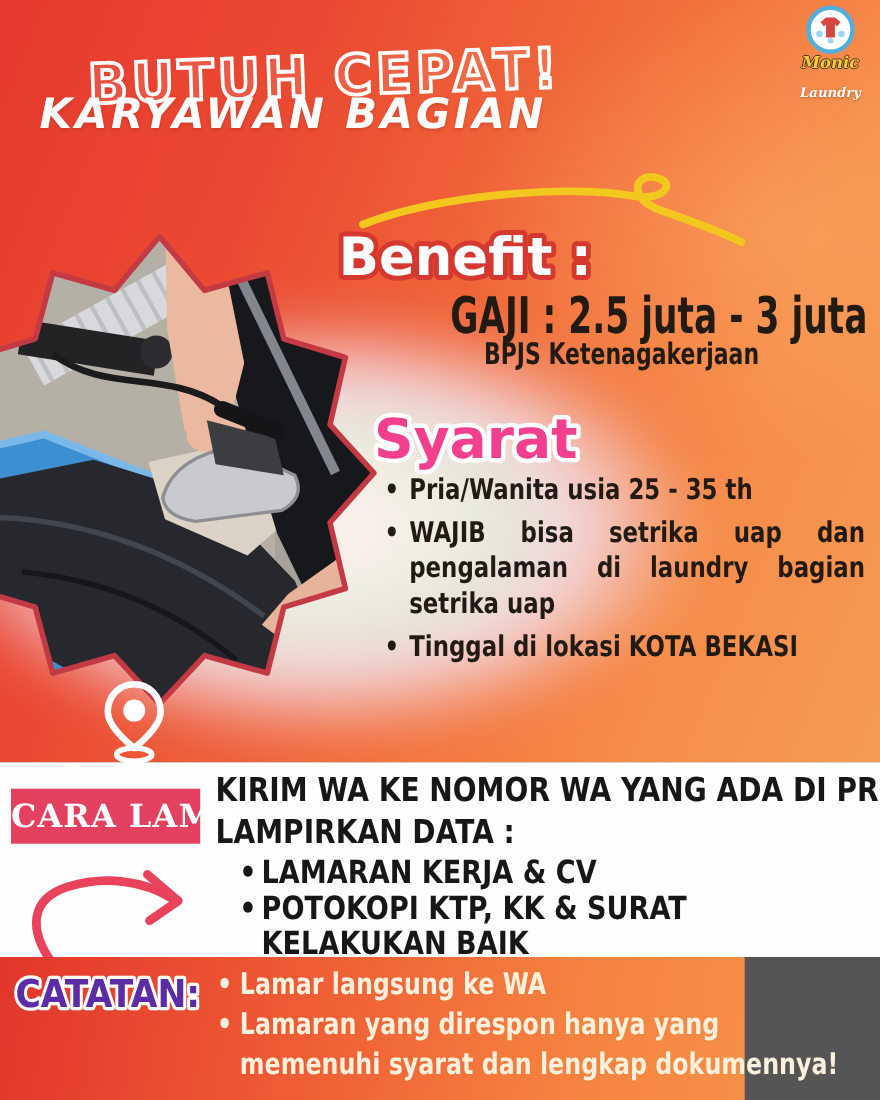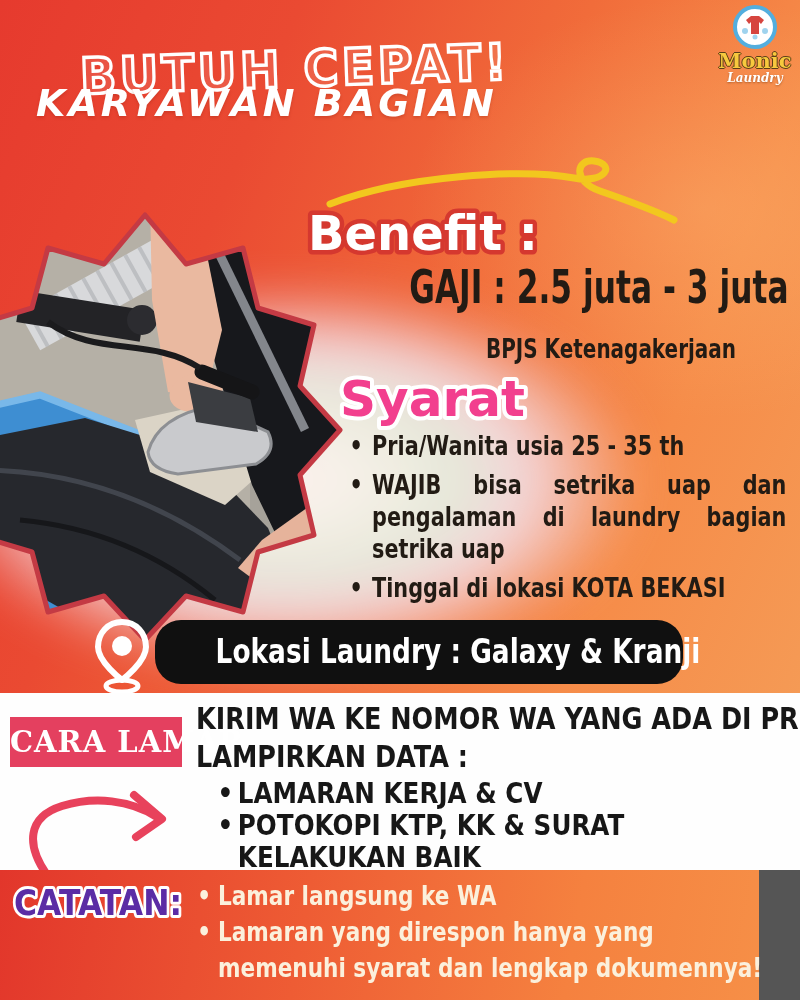--- a/index.html
+++ b/index.html
@@ -18,44 +18,44 @@
   .pastel-blob{
     position:absolute;left:-80px;top:278px;width:870px;height:420px;border-radius:50%;
     background:radial-gradient(closest-side at 42% 48%,
       #ffffff 0%, #f2faf2 30%, #e4f2e6 48%, #f4dde6 66%, rgba(246,190,150,0) 98%);
     filter:blur(22px);opacity:.92;
   }
   
   .logo{position:absolute;top:4px;right:6px;width:78px;text-align:center;line-height:1;}
   .logo .badge-circle{display:block;margin:0 auto;}
   .logo .brand-name{
-    font-family:"DejaVu Serif","Liberation Serif",serif;font-weight:bold;
-    font-size:21px;color:#f7c93e;
+    font-family:"DejaVu Serif","Liberation Serif",serif;font-style:italic;font-weight:bold;
+    font-size:15px;color:#f7c93e;
     text-shadow:-1px 0 #5b3f17,1px 0 #5b3f17,0 -1px #5b3f17,0 1px #5b3f17;
   }
   .logo .brand-type{
     font-family:"DejaVu Serif","Liberation Serif",serif;font-style:italic;font-weight:bold;
-    font-size:12px;color:#fff;margin-top:1px;text-shadow:0 1px 2px rgba(90,40,0,.45);
+    font-size:12px;color:#fff;margin-top:13px;text-shadow:0 1px 2px rgba(90,40,0,.45);
   }
   
   .urgent-svg{position:absolute;left:70px;top:28px;}
   .job-title{
     position:absolute;left:36px;top:84px;color:#fff;font-weight:bold;
     font-size:38px;line-height:1.04;letter-spacing:3px;white-space:nowrap;
     text-shadow:0 2px 3px rgba(140,30,10,.25);
     font-style:italic;
   }
   .swoosh-svg{position:absolute;left:322px;top:156px;}
   .benefit-svg{position:absolute;left:278px;top:194px;}
   .salary{
     position:absolute;left:320px;top:260px;width:470px;text-align:center;
     font-size:46px;font-weight:bold;color:#221b14;white-space:nowrap;
   }
-  .benefit-sub{position:absolute;left:310px;width:470px;text-align:right;
-    font-size:27px;font-weight:bold;color:#221b14;white-space:nowrap;margin-top:26px;}
+  .benefit-sub{position:absolute;left:330px;width:470px;text-align:center;
+    font-size:27px;font-weight:bold;color:#221b14;white-space:nowrap;}
   .benefit-sub.b1{top:307px;}
   .benefit-sub.b2{top:341px;}
   .cx{display:inline-block;white-space:nowrap;transform-origin:center center;}
   .cx-l{display:inline-block;white-space:nowrap;transform-origin:left center;}
   .sx68{transform:scaleX(.68);} .sx74{transform:scaleX(.74);} .sx72{transform:scaleX(.72);}
   .sx80{transform:scaleX(.80);} .sx85{transform:scaleX(.85);}
   .syarat-svg{position:absolute;left:330px;top:366px;}
   .syarat-list{
     position:absolute;left:348px;top:430px;width:548px;margin:0;padding:0;list-style:none;
     transform:scaleX(.8);transform-origin:top left;
@@ -86,21 +86,21 @@
   .doc-list{
     position:absolute;left:214px;top:84px;width:600px;margin:0;padding:0;list-style:none;
     transform:scaleX(.85);transform-origin:top left;
     font-size:29px;font-weight:bold;color:#171717;line-height:32px;
   }
   .doc-list li{position:relative;padding-left:28px;}
   .doc-list li::before{content:"•";position:absolute;left:4px;top:0;}
   .arrow-svg{position:absolute;left:14px;top:86px;}
   
   .bottom-section{
-    position:absolute;left:0;top:870px;width:759px;height:130px;
+    position:absolute;left:0;top:870px;width:677px;height:130px;
     background:linear-gradient(100deg,#e2362b 0%,#ee5c34 40%,#f5813f 75%,#f68f47 100%);
   }
   .catatan-svg{position:absolute;left:6px;top:8px;}
   .note-list{
     position:absolute;left:194px;top:8px;width:712px;margin:0;padding:0;list-style:none;
     transform:scaleX(.8);transform-origin:top left;
     font-size:27px;font-weight:bold;color:#fbf0dc;line-height:36px;
   }
   .note-list li{position:relative;padding-left:30px;}
   .note-list li::before{content:"•";position:absolute;left:4px;top:0;}
@@ -198,23 +198,20 @@
         <path d="M200 368 C 150 336 96 358 48 322" fill="none" stroke="#1b1b1d" stroke-width="6"></path>
       </g>
       <polygon points="340,430 300,475 314,535 258,552 243,612 186,596 145,640 104,596 48,612 32,552 -24,535 -10,475 -50,430 -10,386 -24,325 32,308 48,248 104,264 145,215 186,264 243,248 258,308 314,325 300,386" fill="none" stroke="#c43a44" stroke-width="5" stroke-linejoin="round"></polygon>
     </svg>
 
     <svg class="pin-svg" width="64" height="80" viewBox="0 0 64 80">
       <path d="M32 6 C18 6 8 17 8 31 C8 46 32 64 32 64 C32 64 56 46 56 31 C56 17 46 6 32 6 Z" fill="none" stroke="#ffffff" stroke-width="6" stroke-linejoin="round"></path>
       <circle cx="32" cy="30" r="10" fill="#ffffff"></circle>
       <ellipse cx="32" cy="70" rx="16" ry="6" fill="none" stroke="#ffffff" stroke-width="5"></ellipse>
     </svg>
-    <div class="location-pill">
-      <span class="cx sx80">Lokasi Laundry : Galaxy &amp; Kranji</span>
-    </div>
   </div>
 
   <div class="white-section">
     <div class="cara-badge">CARA LAMAR</div>
 
     <div class="apply-line l1">
       <span class="cx-l sx85">KIRIM WA KE NOMOR WA YANG ADA DI PROFIL.</span>
     </div>
     <div class="apply-line l2">
       <span class="cx-l sx85">LAMPIRKAN DATA :</span>

